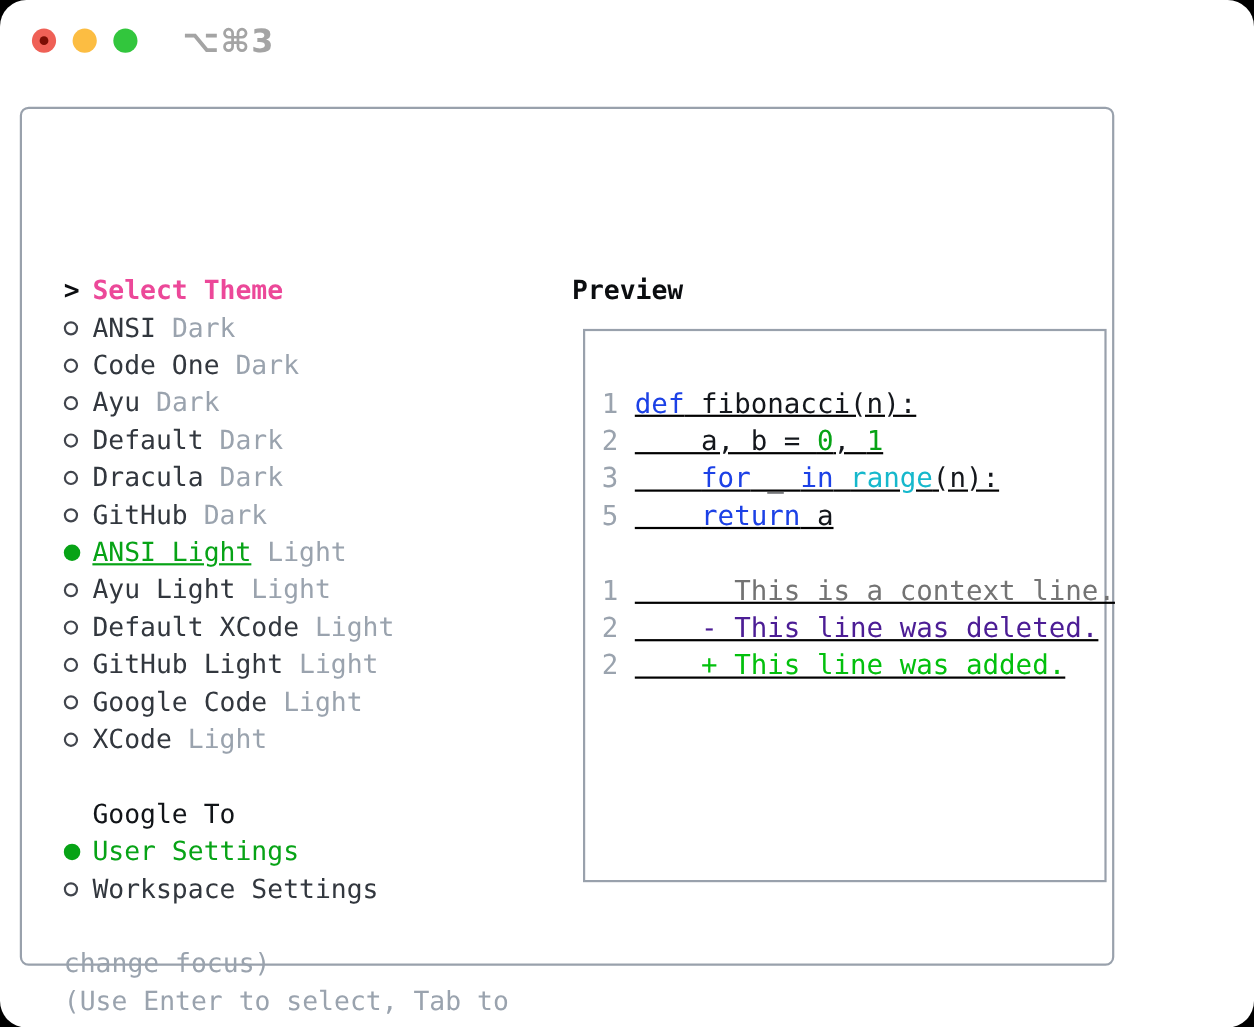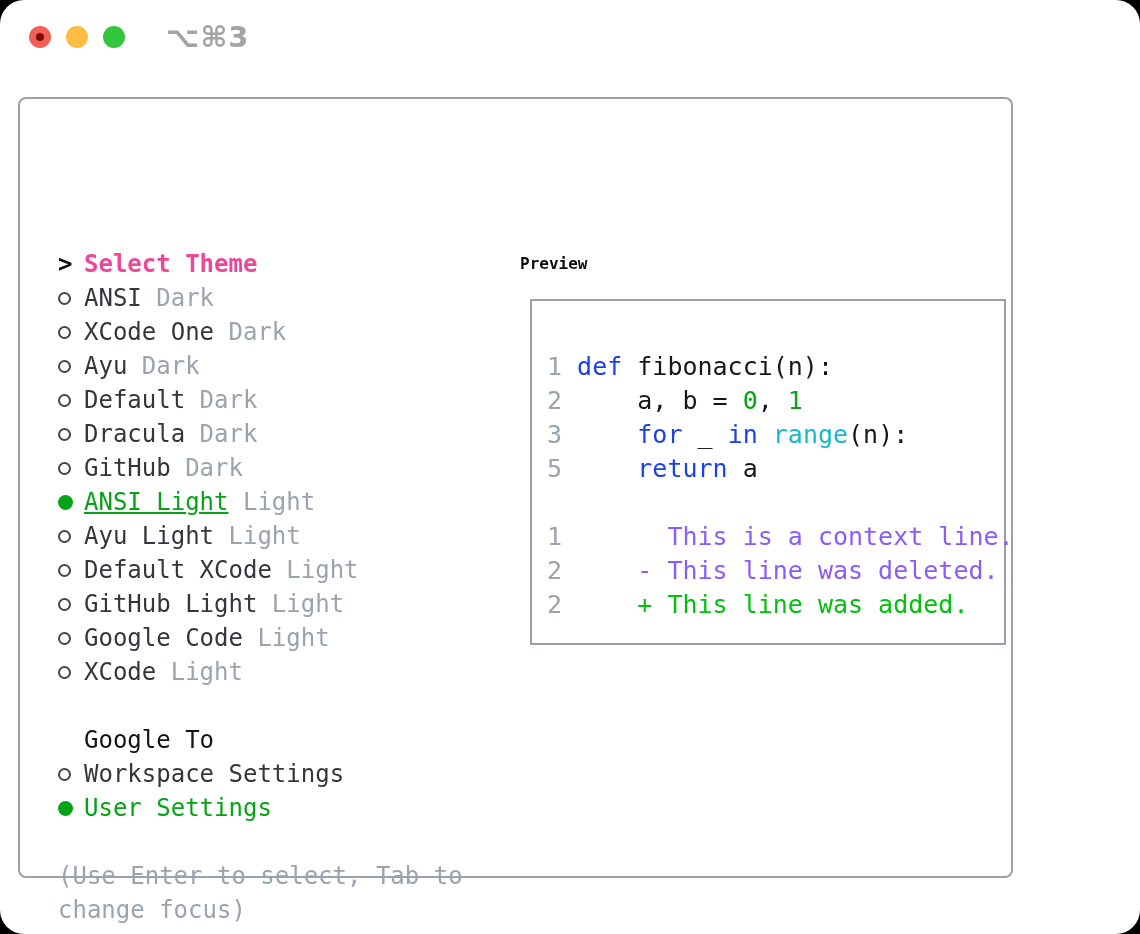--- a/index.html
+++ b/index.html
@@ -34,31 +34,31 @@
   .item-name { color:#32373e; }
   .item-name.sel { color:#07a316;text-decoration:underline; }
   .item-variant { color:#9aa3ae; }
   .apply-label { color:#111418; }
   .opt-label { color:#32373e; }
   .opt-label.sel { color:#07a316; }
   .help { color:#9aa3ae; }
   .spacer { height:34px; }
   
   .preview-title { position:absolute; left:500px; top:148px; height:34px; line-height:34px;
-    font-size:16px; font-weight:bold; color:#0b0d10; }
-  .preview-box { position:absolute; left:510px; top:200px; width:476px; height:346px;
-    border:2px solid #99a1ac; background:#fff; padding:49px 8px 0 15px; }
+    font-size:24px; font-weight:bold; color:#0b0d10; }
+  .preview-box { position:absolute; left:510px; top:200px; width:476px; height:503px;
+    border:2px solid #99a1ac; background:#fff; padding:49px 8px 0 15px;text-decoration:underline; }
   .cline { height:34px; line-height:34px; font-size:25px; white-space:pre; }
   .gutter { display:inline-block; width:2ch; color:#9aa3ae; }
   .tk-keyword { color:#1c41e6; }
   .tk-plain   { color:#14171c; }
   .tk-number  { color:#07a316; }
   .tk-builtin { color:#16b8cc;text-align:right; }
-  .tk-context { color:#8b5cf6; }
-  .tk-deleted { color:#8b5cf6;margin-top:15px; }
+  .tk-context { color:#737373; }
+  .tk-deleted { color:#4c1d95;margin-top:15px; }
   .tk-added   { color:#03c00d; }
 </style>
 </head>
 <body>
 
 <div class="card">
 
   <div class="traffic">
     <span class="dot dot-red"></span>
     <span class="dot dot-yellow"></span>
@@ -68,44 +68,44 @@
 
   <div class="app">
 
     <div class="left">
       <div class="row">
         <span class="marker hdr-prefix">&gt;</span>
         <span class="hdr-label">Select Theme</span>
       </div>
       <div id="theme-list">
           <div class="row"><span class="marker"><span class="ring"></span></span><span class="item-name">ANSI</span><span> </span><span class="item-variant">Dark</span></div>
-          <div class="row"><span class="marker"><span class="ring"></span></span><span class="item-name">XCode One</span><span> </span><span class="item-variant">Dark</span></div>
+          <div class="row"><span class="marker"><span class="ring"></span></span><span class="item-name">Code One</span><span> </span><span class="item-variant">Dark</span></div>
           <div class="row"><span class="marker"><span class="ring"></span></span><span class="item-name">Ayu</span><span> </span><span class="item-variant">Dark</span></div>
           <div class="row"><span class="marker"><span class="ring"></span></span><span class="item-name">Default</span><span> </span><span class="item-variant">Dark</span></div>
           <div class="row"><span class="marker"><span class="ring"></span></span><span class="item-name">Dracula</span><span> </span><span class="item-variant">Dark</span></div>
           <div class="row"><span class="marker"><span class="ring"></span></span><span class="item-name">GitHub</span><span> </span><span class="item-variant">Dark</span></div>
           <div class="row"><span class="marker"><span class="fill"></span></span><span class="item-name sel">ANSI Light</span><span> </span><span class="item-variant">Light</span></div>
           <div class="row"><span class="marker"><span class="ring"></span></span><span class="item-name">Ayu Light</span><span> </span><span class="item-variant">Light</span></div>
           <div class="row"><span class="marker"><span class="ring"></span></span><span class="item-name">Default XCode</span><span> </span><span class="item-variant">Light</span></div>
           <div class="row"><span class="marker"><span class="ring"></span></span><span class="item-name">GitHub Light</span><span> </span><span class="item-variant">Light</span></div>
           <div class="row"><span class="marker"><span class="ring"></span></span><span class="item-name">Google Code</span><span> </span><span class="item-variant">Light</span></div>
           <div class="row"><span class="marker"><span class="ring"></span></span><span class="item-name">XCode</span><span> </span><span class="item-variant">Light</span></div>
         </div>
       <div class="spacer"></div>
       <div class="row">
         <span class="marker"></span>
         <span class="apply-label">Google To</span>
       </div>
       <div id="apply-list">
+          <div class="row"><span class="marker"><span class="fill"></span></span><span class="opt-label sel">User Settings</span></div>
           <div class="row"><span class="marker"><span class="ring"></span></span><span class="opt-label">Workspace Settings</span></div>
-          <div class="row"><span class="marker"><span class="fill"></span></span><span class="opt-label sel">User Settings</span></div>
         </div>
       <div class="spacer"></div>
+      <div class="row help">change focus)</div>
       <div class="row help">(Use Enter to select, Tab to</div>
-      <div class="row help">change focus)</div>
     </div>
 
     <div class="preview-title">Preview</div>
     <div class="preview-box" id="preview-box">
         <div class="cline"><span class="gutter">1</span><span class="tk-keyword">def</span><span class="tk-plain"> fibonacci(n):</span></div>
         <div class="cline"><span class="gutter">2</span><span class="tk-plain">    a, b = </span><span class="tk-number">0</span><span class="tk-plain">, </span><span class="tk-number">1</span></div>
         <div class="cline"><span class="gutter">3</span><span class="tk-plain">    </span><span class="tk-keyword">for</span><span class="tk-plain"> _ </span><span class="tk-keyword">in</span><span class="tk-plain"> </span><span class="tk-builtin">range</span><span class="tk-plain">(n):</span></div>
         <div class="cline"><span class="gutter">5</span><span class="tk-plain">    </span><span class="tk-keyword">return</span><span class="tk-plain"> a</span></div>
         <div class="cline"></div>
         <div class="cline"><span class="gutter">1</span><span class="tk-context">      This is a context line.</span></div>

